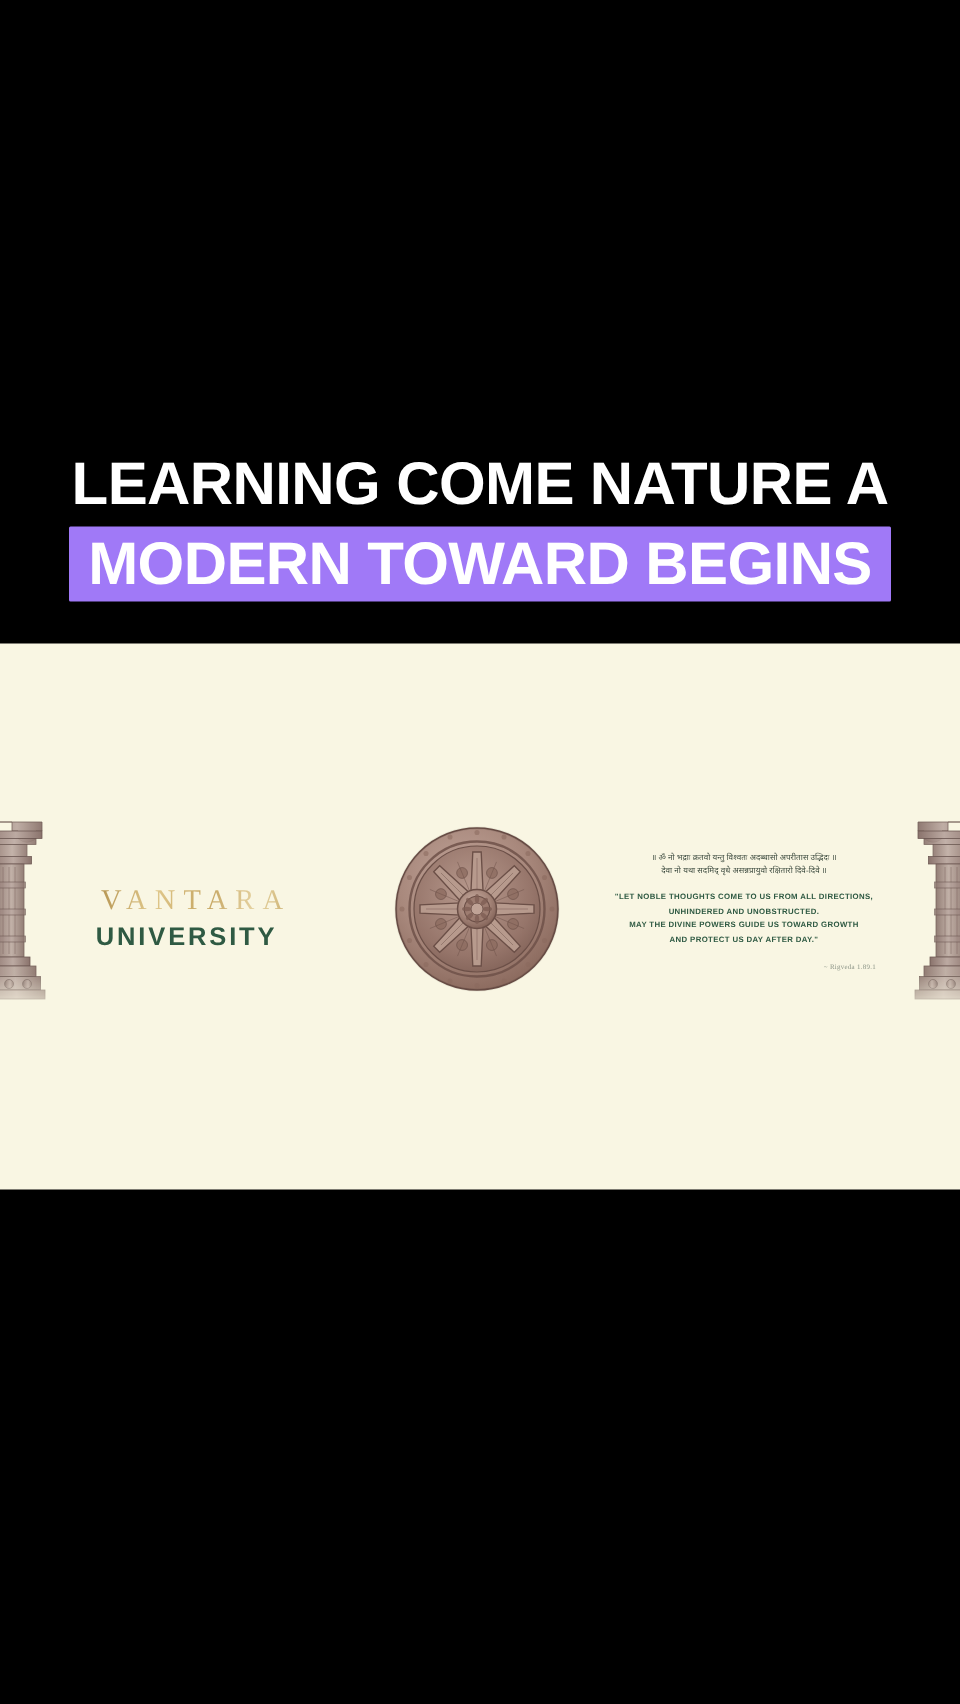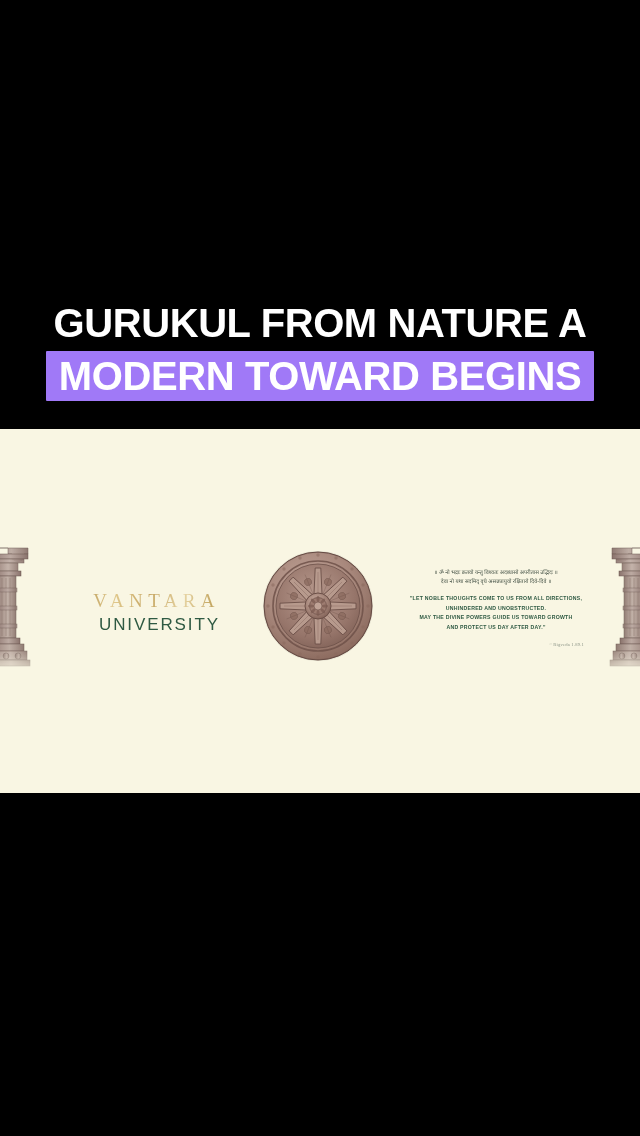--- a/index.html
+++ b/index.html
@@ -83,24 +83,24 @@
     width: 56px;
     height: 152px;
     z-index: 5;
   }
   #pillar-left  { left: -22px; }
   #pillar-right { left: 606px; transform: scaleX(-1); }
 
   
   #brand-lockup {
     position: absolute;
-    left: 74px;
+    left: 62px;
     top: 590px;
     width: 146px;
-    text-align: right;
+    text-align: left;
     z-index: 10;
   }
   .brand-word {
     display: block;
     font-family: "Liberation Serif", serif;
     font-size: 19px;
     font-weight: normal;
     letter-spacing: 5.4px;
     text-indent: 5.4px;
     color: #c4a55f;
@@ -108,21 +108,21 @@
     -webkit-background-clip: text;
     background-clip: text;
     -webkit-text-fill-color: transparent;
     line-height: 22px;
   }
   .brand-sub {
     display: block;
     margin-top: 3px;
     font-family: "Liberation Sans", sans-serif;
     font-size: 17px;
-    font-weight: normal;
+    font-weight: bold;
     letter-spacing: 1.9px;
     text-indent: 1.9px;
     color: #2f5a43;
     line-height: 20px;
   }
 
   
   #konark-wheel {
     position: absolute;
     left: 262px;
@@ -495,19 +495,19 @@
     <span class="mantra-sanskrit">॥ ॐ नो भद्राः क्रतवो यन्तु विश्वतः  अदब्धासो अपरीतास उद्भिदः ॥</span>
     <span class="mantra-sanskrit">देवा नो यथा सदमिद् वृधे असन्नप्रायुवो रक्षितारो दिवे-दिवे ॥</span>
     <span class="quote-en">"LET NOBLE THOUGHTS COME TO US FROM ALL DIRECTIONS,</span>
     <span class="quote-en" style="margin-top:0">UNHINDERED AND UNOBSTRUCTED.</span>
     <span class="quote-en" style="margin-top:0">MAY THE DIVINE POWERS GUIDE US TOWARD GROWTH</span>
     <span class="quote-en" style="margin-top:0">AND PROTECT US DAY AFTER DAY."</span>
     <span class="quote-attr">~ Rigveda 1.89.1</span>
   </div>
 
   <div id="caption-overlay">
-    <span class="caption-line1">GURUKUL FROM NATURE A</span>
+    <span class="caption-line1">LEARNING COME NATURE A</span>
     <span class="caption-line2-wrap">
       <span class="caption-line2">MODERN TOWARD BEGINS</span>
     </span>
   </div>
 
 </div>
 
 </body></html>

